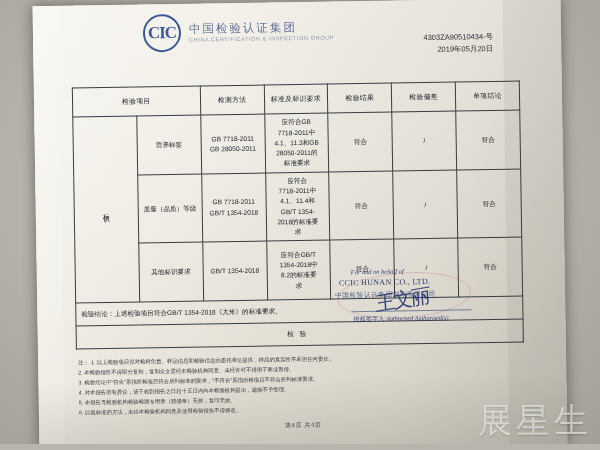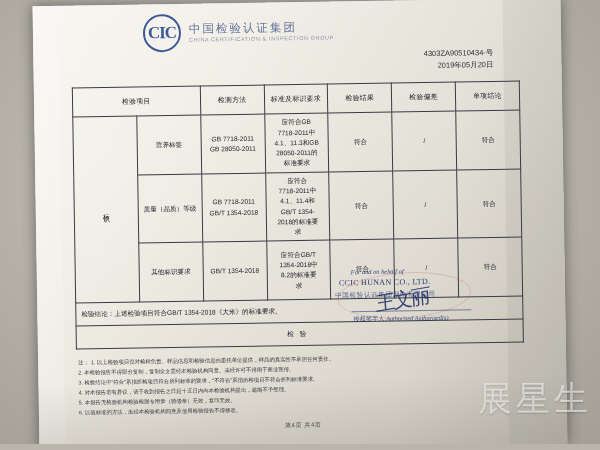--- a/index.html
+++ b/index.html
@@ -91,21 +91,21 @@
     top: 33px;
     font-size: 5.5px;
     color: #4a5c88;
     letter-spacing: 0.6px;
     opacity: 0.6;
     white-space: nowrap;
   }
   #cert-no {
     position: absolute;
     right: 68px;
-    top: 48px;
+    top: 32px;
     font-size: 7.5px;
     color: #2f2f33;
     text-align: right;
     line-height: 1.65;
   }
 
   
   #table-wrap {
     position: absolute;
     left: 38px;
@@ -254,21 +254,21 @@
     text-align: center;
     font-size: 6px;
     color: #3a3c44;
     letter-spacing: 0.6px;
   }
 
   
   #watermark {
     position: absolute;
     right: 8px;
-    bottom: 22px;
+    bottom: 0;
     font-family: "Liberation Serif", serif;
     font-size: 34px;
     color: rgba(255,255,255,0.55);
     letter-spacing: 4px;
     text-shadow: 0 1px 2px rgba(0,0,0,0.18);
     pointer-events: none;
   }
   
   .streak {
     position: absolute;

